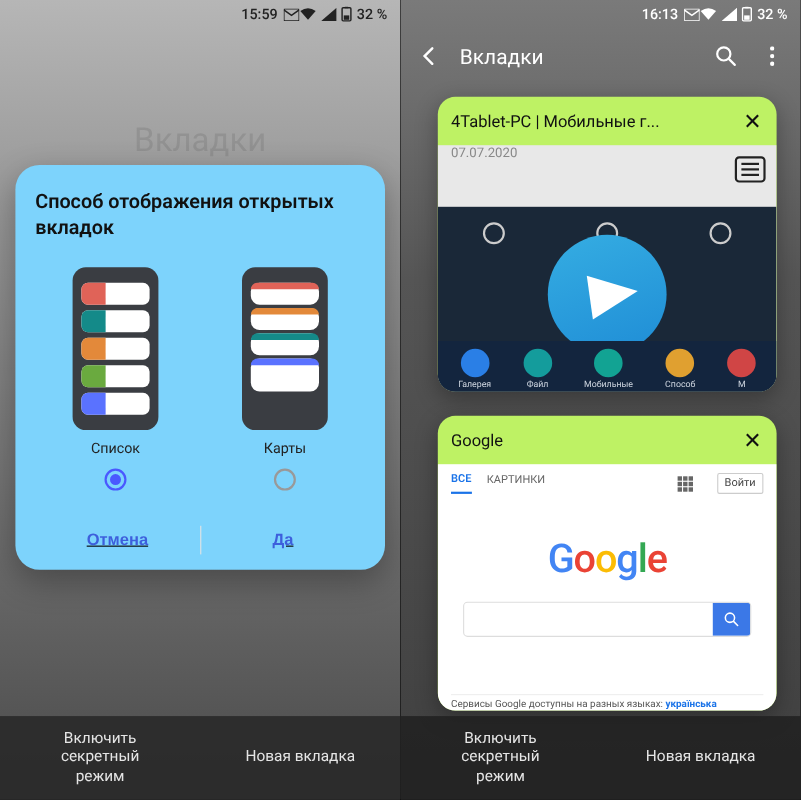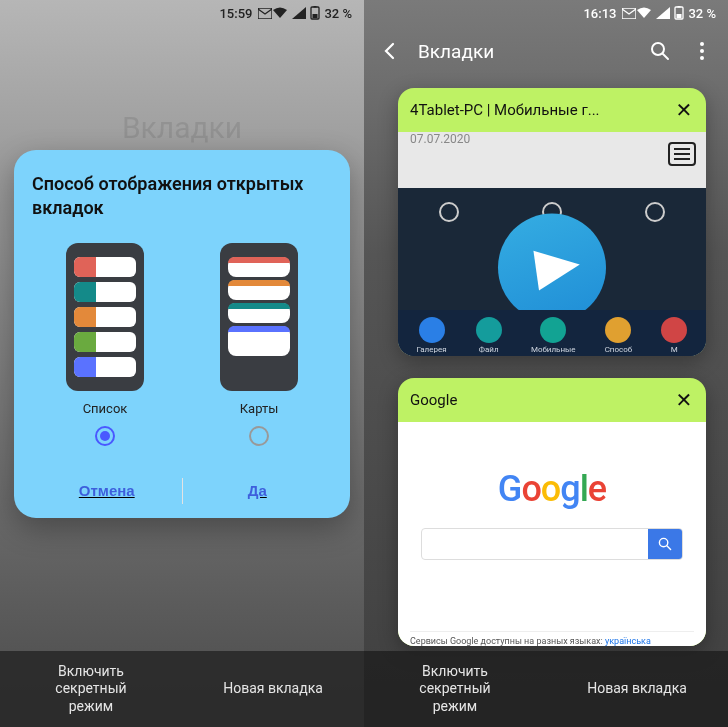--- a/index.html
+++ b/index.html
@@ -135,21 +135,21 @@
   .grid-ico{ width:14px; height:14px; display:grid; grid-template-columns:1fr 1fr 1fr; grid-template-rows:1fr 1fr 1fr; gap:1px;}
   .grid-ico i{background:#666;}
   .signin{ font-size:10px; border:1px solid #ccc; padding:3px 6px; border-radius:2px; color:#444; margin-left:8px;}
   .google-logo{ text-align:center; margin-top:38px; font-size:36px; font-weight:500; letter-spacing:-1px;}
   .google-logo .gB{color:#4285F4;} .google-logo .gR{color:#EA4335;}
   .google-logo .gY{color:#FBBC05;} .google-logo .gG{color:#34A853;}
   .gsearch{ margin:18px auto 0 auto; width:92%; height:32px; border:1px solid #ddd; border-radius:4px; display:flex; overflow:hidden;}
   .gsearch .gs-in{flex:1;}
   .gsearch .gs-btn{ width:34px; background:#3b78e7; display:flex; align-items:center; justify-content:center; color:#fff; font-size:14px;}
   .gfoot{ position:absolute; bottom:4px; left:12px; right:12px; font-size:9px; color:#555; border-top:1px solid #eee; padding-top:4px;}
-  .gfoot a{color:#1a73e8;}
+  .gfoot a{color:#1a73e8;font-weight:bold;}
 
   svg{display:block;}
 </style>
 </head>
 <body>
 
 <div class="phone phone-left">
   <div class="dimmed-bg"></div>
   <div class="dimmed-title">Вкладки</div>
 
@@ -352,20 +352,37 @@
       </div>
     </div>
   </div>
 
   <div class="tab-card tab2">
     <div class="tab-card-header">
       <div class="ttitle">Google</div>
       <div class="close">✕</div>
     </div>
     <div class="preview2">
+      <div class="gtabs">
+        <div class="gt active">ВСЕ</div>
+        <div class="gt">КАРТИНКИ</div>
+        <div class="spacer"></div>
+        <div class="grid-ico">
+            <i></i>
+            <i></i>
+            <i></i>
+            <i></i>
+            <i></i>
+            <i></i>
+            <i></i>
+            <i></i>
+            <i></i>
+          </div>
+        <div class="signin">Войти</div>
+      </div>
       <div class="google-logo">
         <span class="gB">G</span><span class="gR">o</span><span class="gY">o</span><span class="gB">g</span><span class="gG">l</span><span class="gR">e</span>
       </div>
       <div class="gsearch">
         <div class="gs-in"></div>
         <div class="gs-btn">
           <svg width="14" height="14" viewBox="0 0 20 20">
               <circle cx="8" cy="8" r="6" fill="none" stroke="#fff" stroke-width="2"></circle>
               <path d="M13 13 L18 18" stroke="#fff" stroke-width="2" stroke-linecap="round"></path>
             </svg>

